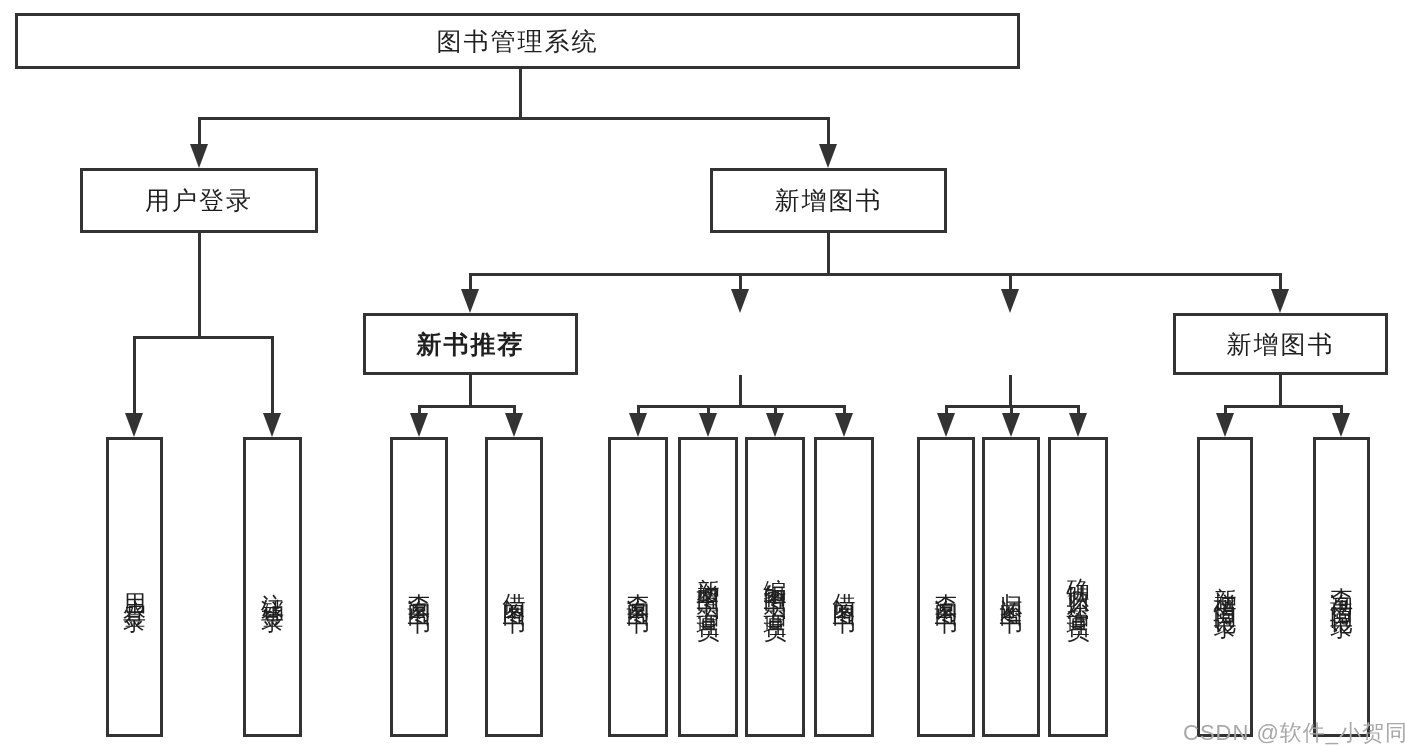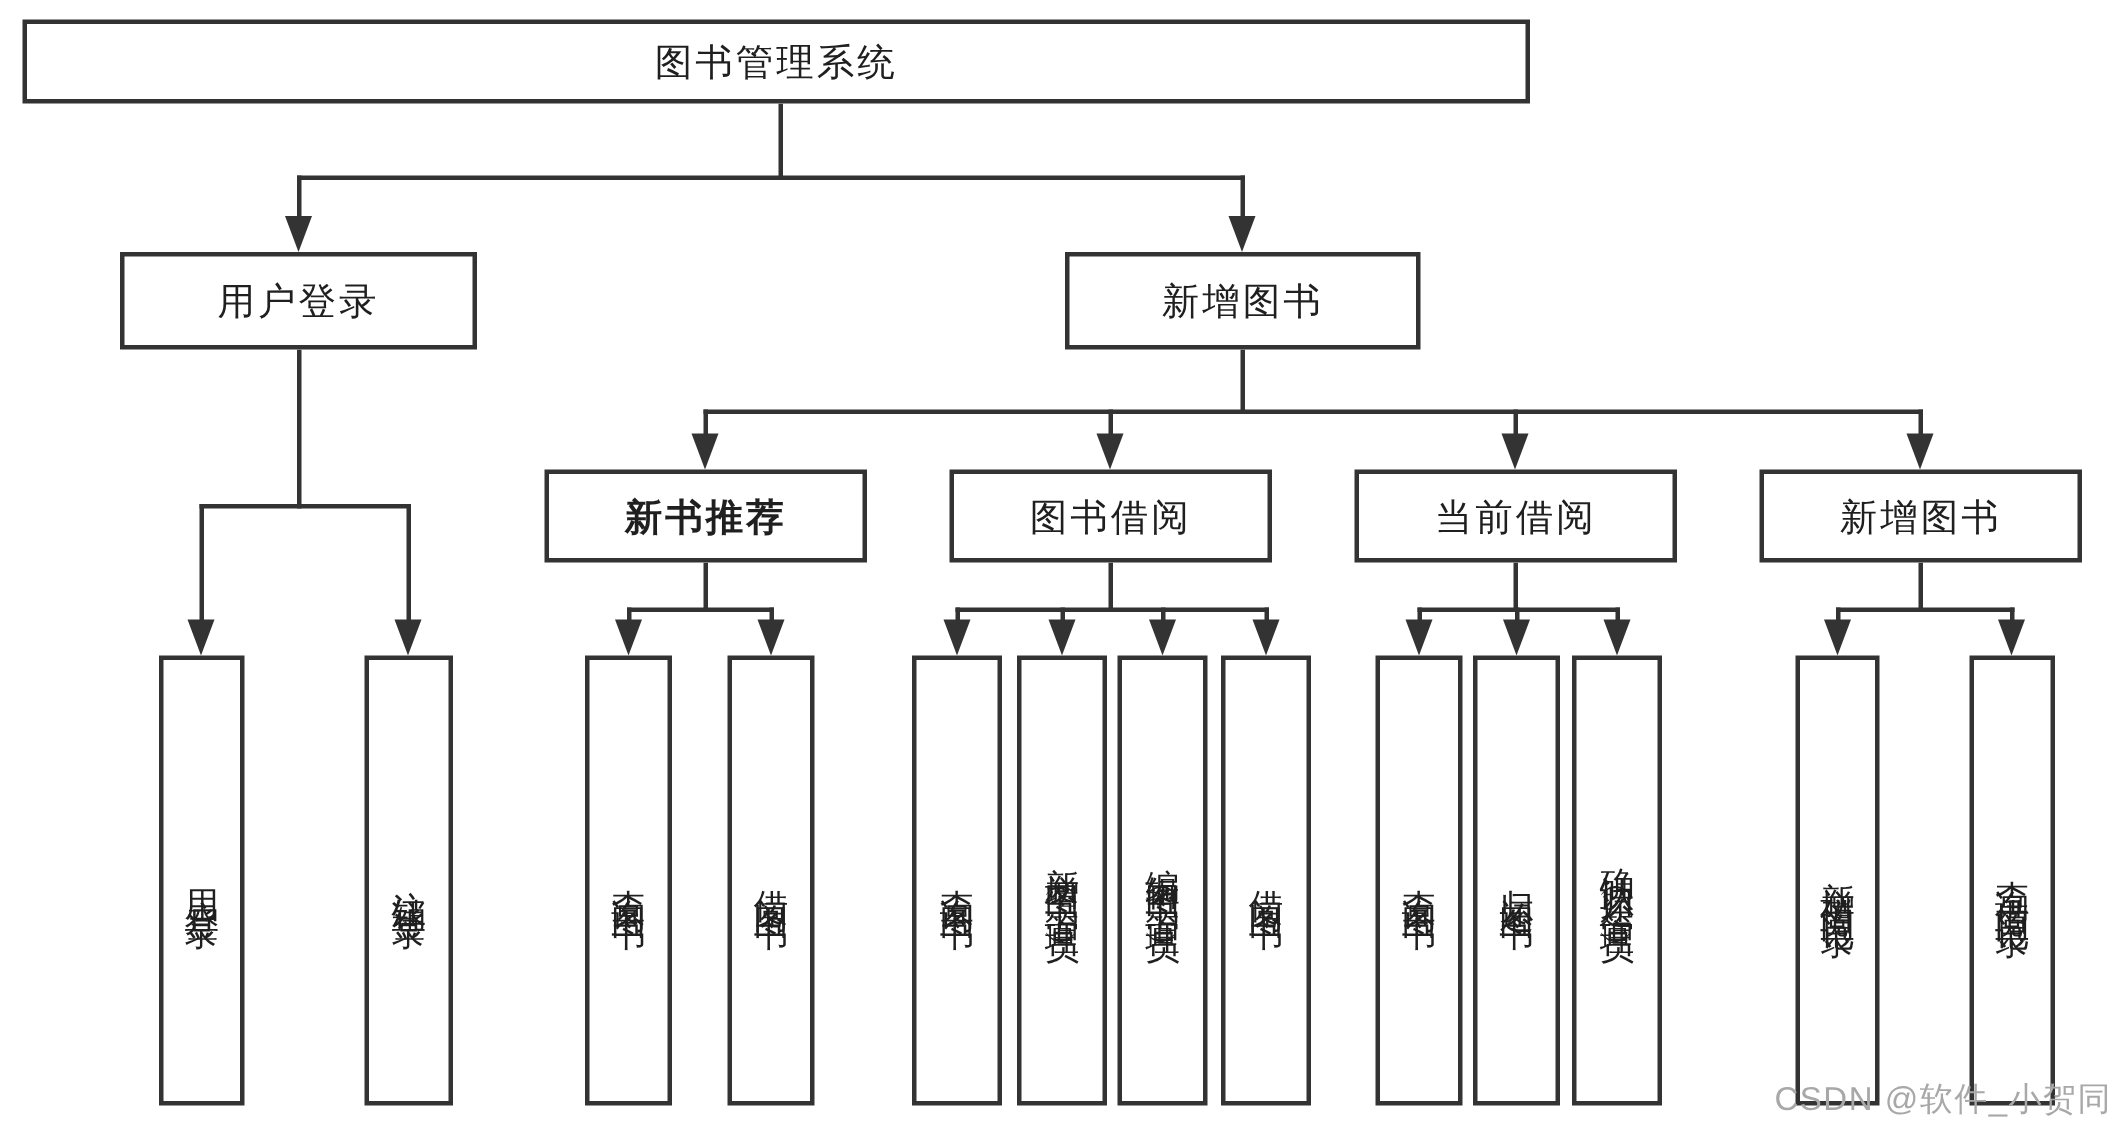--- a/index.html
+++ b/index.html
@@ -99,26 +99,20 @@
   <div class="ln" style="left:739px;top:273px;width:3px;height:18px;"></div>
   <div class="tri" style="left:731px;top:289px;"></div>
   <div class="ln" style="left:1009px;top:273px;width:3px;height:18px;"></div>
   <div class="tri" style="left:1001px;top:289px;"></div>
   <div class="ln" style="left:1279px;top:273px;width:3px;height:18px;"></div>
   <div class="tri" style="left:1271px;top:289px;"></div>
 
   <div class="box hbox" style="left:363px;top:313px;width:215px;height:62px;font-weight:bold;">
     <span>新书推荐</span>
   </div>
-  <div class="box hbox" style="left:633px;top:313px;width:215px;height:62px;">
-    <span>图书借阅</span>
-  </div>
-  <div class="box hbox" style="left:903px;top:313px;width:215px;height:62px;">
-    <span>当前借阅</span>
-  </div>
   <div class="box hbox" style="left:1173px;top:313px;width:215px;height:62px;">
     <span>新增图书</span>
   </div>
 
   <div class="ln" style="left:469px;top:375px;width:3px;height:33px;"></div>
   <div class="ln" style="left:418px;top:405px;width:98px;height:3px;"></div>
   <div class="ln" style="left:418px;top:405px;width:3px;height:10px;"></div>
   <div class="tri" style="left:410px;top:413px;"></div>
   <div class="ln" style="left:513px;top:405px;width:3px;height:10px;"></div>
   <div class="tri" style="left:505px;top:413px;"></div>

